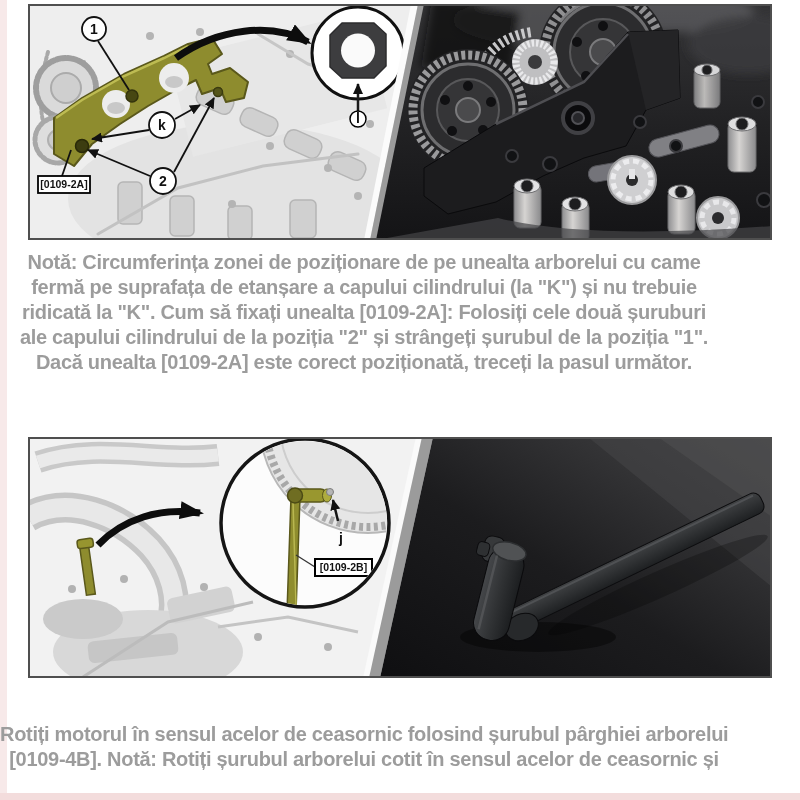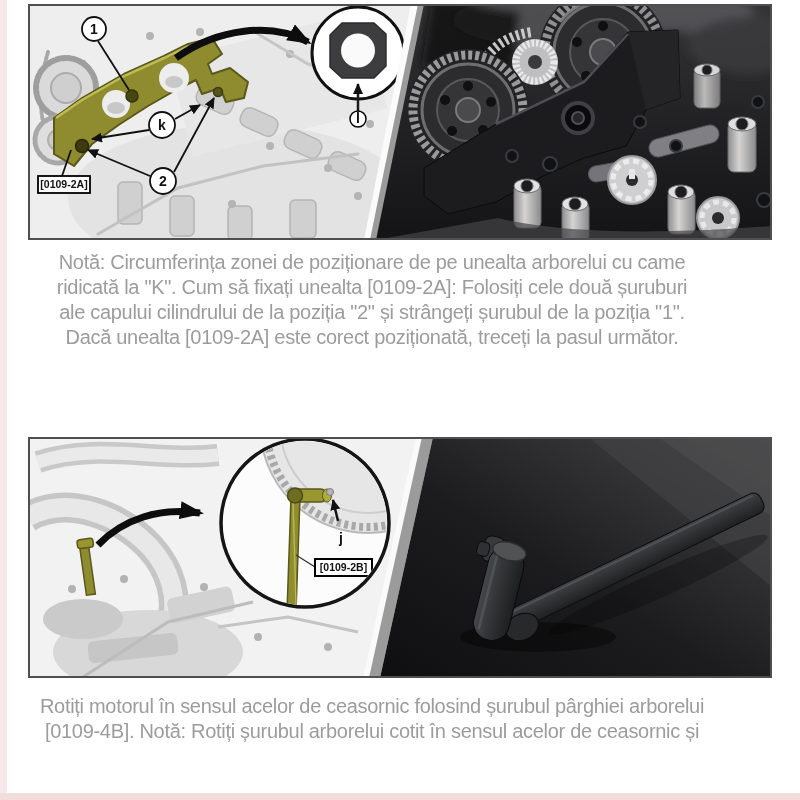--- a/index.html
+++ b/index.html
@@ -4,24 +4,24 @@
 <style>
   html,body{margin:0;padding:0;background:#ffffff;}
   .page{position:relative;width:800px;height:800px;background:#ffffff;overflow:hidden;
         font-family:"Liberation Sans",sans-serif;}
   .edge-left{position:absolute;left:0;top:0;width:7px;height:800px;background:#f7e9e9;}
   .edge-bottom{position:absolute;left:0;top:793px;width:800px;height:7px;background:#f3dcdc;}
   .band{position:absolute;left:28px;width:744px;}
   .band-top{top:4px;height:236px;}
   .band-bottom{top:437px;height:241px;}
   .note{position:absolute;left:0;width:728px;text-align:center;color:#9c9c9c;
-        font-size:20px;line-height:25px;letter-spacing:-0.3px;font-weight:400;padding-left:8px;}
+        font-size:20px;line-height:25px;letter-spacing:-0.3px;font-weight:700;}
   .note div{white-space:nowrap;}
   .note-top{top:250px;}
-  .note-bottom{top:694px;}
+  .note-bottom{top:722px;}
   svg text{font-family:"Liberation Sans",sans-serif;}
   .callout-txt{font-size:14px;font-weight:700;fill:#111;}
   .box-txt{font-size:10.5px;font-weight:700;fill:#111;}
 </style>
 </head>
 <body>
 
 <div class="page">
   <div class="edge-left"></div>
   <div class="edge-bottom"></div>
@@ -252,20 +252,21 @@
             <circle cx="730" cy="98" r="6"></circle>
             <circle cx="736" cy="196" r="7"></circle>
         </g>
       </g>
     </g>
     <rect x="1" y="1" width="742" height="234" fill="none" stroke="#4f4f4f" stroke-width="2"></rect>
   </svg>
 
   <div class="note note-top">
     <div>Notă: Circumferința zonei de poziționare de pe unealta arborelui cu came</div>
+    <div>fermă pe suprafața de etanșare a capului cilindrului (la "K") și nu trebuie</div>
     <div>ridicată la "K". Cum să fixați unealta [0109-2A]: Folosiți cele două șuruburi</div>
     <div>ale capului cilindrului de la poziția "2" și strângeți șurubul de la poziția "1".</div>
     <div>Dacă unealta [0109-2A] este corect poziționată, treceți la pasul următor.</div>
   </div>
 
   <svg class="band band-bottom" viewBox="0 0 744 241" width="744" height="241">
     <defs>
       <linearGradient id="gPhotoBot" x1="0" y1="1" x2="1" y2="0">
         <stop offset="0" stop-color="#0f0f11"></stop>
           <stop offset="0.45" stop-color="#1c1c1e"></stop>

